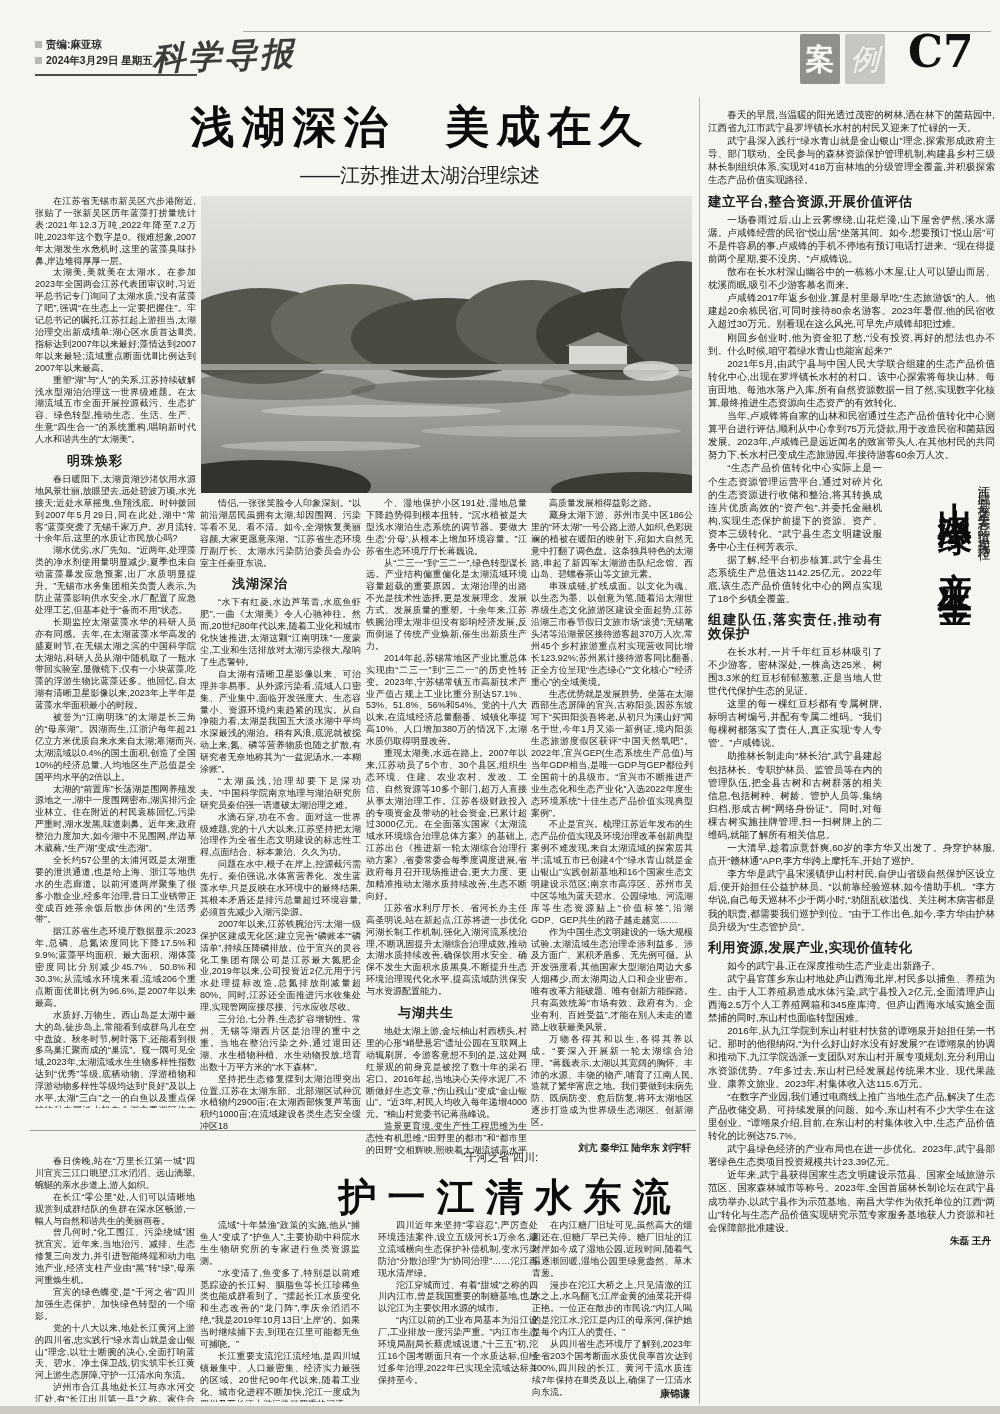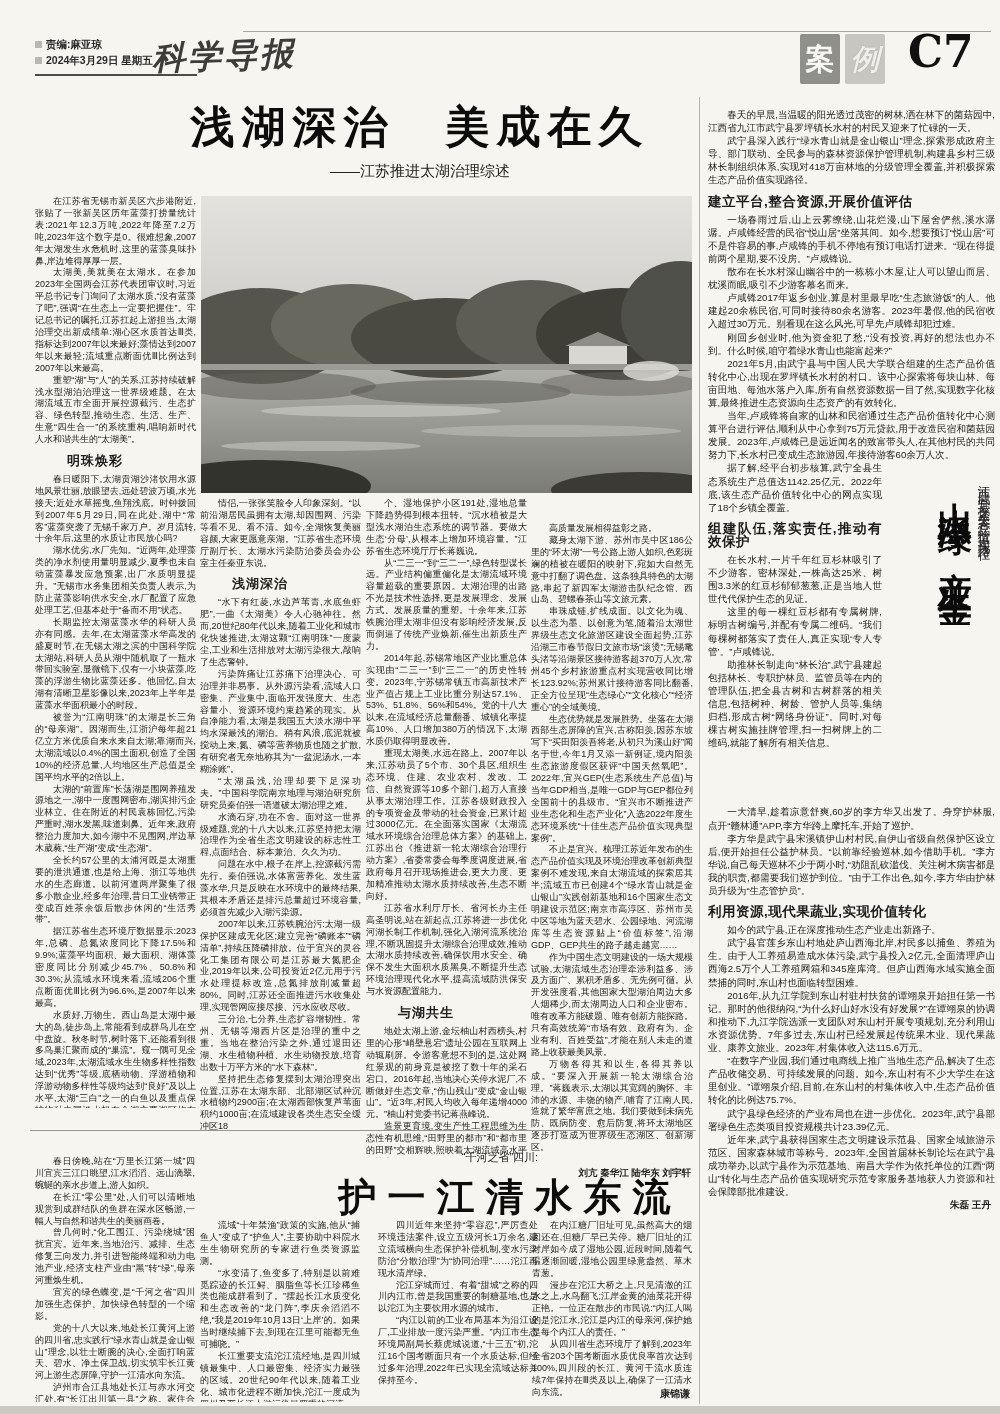--- a/index.html
+++ b/index.html
@@ -11,31 +11,31 @@
   #ed-block{left:35px;top:36px;width:170px;font-size:10.5px;font-weight:700;color:#2a2a2a;line-height:16px;}
   #ed-block .sq{display:inline-block;width:7px;height:7px;background:#b9b7b2;margin-right:4px;}
   #ed-rule{left:35px;top:74px;width:162px;height:2px;background:#4c4c48;}
   #masthead{left:152px;top:34px;font-family:"DejaVu Serif","Liberation Serif",serif;font-style:italic;font-weight:900;font-size:33px;color:#3c3c3a;letter-spacing:3px;transform:rotate(-2deg);}
   .tagbox{width:40px;height:50px;text-align:center;line-height:50px;font-size:29px;font-weight:700;border-radius:2px;}
   #tag-an{left:800px;top:34px;background:#8f8f8c;color:#f7f6f2;}
   #tag-li{left:845px;top:34px;background:#c7c6c1;color:#efeeea;font-style:italic;text-shadow:0 0 1px #8a8a86;}
   #page-code{left:908px;top:26px;font-family:"DejaVu Serif","Liberation Serif",serif;font-weight:700;font-size:44px;color:#111;}
   
   #m-head{left:120px;top:98px;width:600px;text-align:center;font-size:44px;font-weight:900;letter-spacing:7px;color:#0c0c0c;}
-  #m-sub{left:120px;top:162px;width:600px;text-align:center;font-size:15px;color:#222;}
+  #m-sub{left:120px;top:162px;width:600px;text-align:center;font-size:20px;color:#222;}
   
   #photo{left:201px;top:196px;width:491px;height:297px;}
   
   .col{overflow:hidden;font-size:9px;line-height:11.9px;text-align:justify;color:#1d1d1b;}
   .para{margin:0;text-indent:2em;}
   .sec-h{font-size:13px;font-weight:700;letter-spacing:1px;margin:9px 0 7px 0;text-indent:0;padding-left:32px;}
   #col1{left:35px;top:196px;width:161px;height:912px;}
   #col2{left:200px;top:498px;width:161px;height:660px;}
   #col3{left:366px;top:498px;width:161px;height:660px;}
-  #col4{left:531px;top:498px;width:162px;height:660px;margin-top:25px;}
+  #col4{left:531px;top:498px;width:162px;height:660px;}
   #m-byline{position:absolute;right:2px;bottom:4px;background:#f6f5f0;font-weight:700;font-size:9.5px;padding-left:12px;}
   
   #v-rule{left:699px;top:97px;width:1px;height:1307px;background:#b5b3ae;}
   #bl-rule{left:30px;top:1130px;width:666px;height:1px;background:#9a9892;}
   #bottom-strip{left:0;top:1406px;width:1000px;height:8px;background:#ccc9c3;}
   
   #r-art{left:708px;top:108px;width:287px;height:1310px;overflow:hidden;font-size:9.6px;line-height:13.1px;text-align:justify;}
   .r-sec-h{font-size:13.5px;font-weight:700;margin:8px 0 5px 0;text-indent:0;letter-spacing:0.5px;}
   #r-split{display:flex;flex-direction:row;}
   #r-narrow{width:174px;}
@@ -126,21 +126,21 @@
       </div>
   </div>
 
   <div class="abs col" id="col2">
     <div>
         <p class="para">情侣,一张张笑脸令人印象深刻。“以前沿湖居民虽拥有太湖,却因围网、污染等看不见、看不清。如今,全湖恢复美丽容颜,大家更愿意亲湖。”江苏省生态环境厅副厅长、太湖水污染防治委员会办公室主任秦亚东说。</p>
       </div>
     <div class="sec-h">浅湖深治</div>
     <div>
         <p class="para">“水下有红菱,水边芦苇青,水底鱼虾肥”,一曲《太湖美》令人心驰神往。然而,20世纪80年代以来,随着工业化和城市化快速推进,太湖这颗“江南明珠”一度蒙尘,工业和生活排放对太湖污染很大,敲响了生态警钟。</p>
-        <p class="para">污染阵痛让江苏痛下治理决心、可治理并非易事。从外源污染看,流域人口密集、产业集中,面临开发强度大、生态容量小、资源环境约束趋紧的现实。从自净能力看,太湖是我国五大淡水湖中平均水深最浅的湖泊。稍有风浪,底泥就被搅动上来,氮、磷等营养物质也随之扩散,有研究者无奈地称其为“一盆泥汤水,一本糊涂账”。</p>
+        <p class="para">自太湖有清晰卫星影像以来、可治理并非易事。从外源污染看,流域人口密集、产业集中,面临开发强度大、生态容量小、资源环境约束趋紧的现实。从自净能力看,太湖是我国五大淡水湖中平均水深最浅的湖泊。稍有风浪,底泥就被搅动上来,氮、磷等营养物质也随之扩散,有研究者无奈地称其为“一盆泥汤水,一本糊涂账”。</p>
         <p class="para">“太湖虽浅,治理却要下足深功夫。”中国科学院南京地理与湖泊研究所研究员秦伯强一语道破太湖治理之难。</p>
         <p class="para">水滴石穿,功在不舍。面对这一世界级难题,党的十八大以来,江苏坚持把太湖治理作为全省生态文明建设的标志性工程,点面结合、标本兼治、久久为功。</p>
         <p class="para">问题在水中,根子在岸上,控源截污需先行。秦伯强说,水体富营养化、发生蓝藻水华,只是反映在水环境中的最终结果,其根本矛盾还是排污总量超过环境容量,必须首先减少入湖污染源。</p>
         <p class="para">2007年以来,江苏铁腕治污:太湖一级保护区建成无化区;建立完善“磷账本”“磷清单”,持续压降磷排放。位于宜兴的灵谷化工集团有限公司是江苏最大氮肥企业,2019年以来,公司投资近2亿元用于污水处理提标改造,总氮排放削减量超80%。同时,江苏还全面推进污水收集处理,实现管网应接尽接、污水应收尽收。</p>
         <p class="para">三分治,七分养,生态扩容增韧性。常州、无锡等湖西片区是治理的重中之重。当地在整治污染之外,通过退田还湖、水生植物种植、水生动物投放,培育出数十万平方米的“水下森林”。</p>
         <p class="para">坚持把生态修复摆到太湖治理突出位置,江苏在太湖东部、北部湖区试种沉水植物约2900亩;在太湖西部恢复芦苇面积约1000亩;在流域建设各类生态安全缓冲区18</p>
       </div>
   </div>
 
   <div class="abs col" id="col3">
@@ -184,39 +184,40 @@
         <p class="para">一场春雨过后,山上云雾缭绕,山花烂漫,山下屋舍俨然,溪水潺潺。卢咸锋经营的民宿“悦山居”坐落其间。如今,想要预订“悦山居”可不是件容易的事,卢咸锋的手机不停地有预订电话打进来。“现在得提前两个星期,要不没房。”卢咸锋说。</p>
         <p class="para">散布在长水村深山幽谷中的一栋栋小木屋,让人可以望山而居、枕溪而眠,吸引不少游客慕名而来。</p>
         <p class="para">卢咸锋2017年返乡创业,算是村里最早吃“生态旅游饭”的人。他建起20余栋民宿,可同时接待80余名游客。2023年暑假,他的民宿收入超过30万元。别看现在这么风光,可早先卢咸锋却犯过难。</p>
         <p class="para">刚回乡创业时,他为资金犯了愁,“没有投资,再好的想法也办不到。什么时候,咱守着绿水青山也能富起来?”</p>
         <p class="para">2021年5月,由武宁县与中国人民大学联合组建的生态产品价值转化中心,出现在罗坪镇长水村的村口。该中心探索将每块山林、每亩田地、每池水落户入库,所有自然资源数据一目了然,实现数字化核算,最终推进生态资源向生态资产的有效转化。</p>
         <p class="para">当年,卢咸锋将自家的山林和民宿通过生态产品价值转化中心测算平台进行评估,顺利从中心拿到75万元贷款,用于改造民宿和菌菇园发展。2023年,卢咸锋已是远近闻名的致富带头人,在其他村民的共同努力下,长水村已变成生态旅游园,年接待游客60余万人次。</p>
       </div>
     <div id="r-split">
       <div id="r-narrow">
         <div>
+            <p class="para">“生态产品价值转化中心实际上是一个生态资源管理运营平台,通过对碎片化的生态资源进行收储和整治,将其转换成连片优质高效的“资产包”,并委托金融机构,实现生态保护前提下的资源、资产、资本三级转化。”武宁县生态文明建设服务中心主任柯芳表示。</p>
             <p class="para">据了解,经平台初步核算,武宁全县生态系统生产总值达1142.25亿元。2022年底,该生态产品价值转化中心的网点实现了18个乡镇全覆盖。</p>
           </div>
         <div class="r-sec-h">组建队伍,落实责任,推动有效保护</div>
         <div>
             <p class="para">在长水村,一片千年红豆杉林吸引了不少游客。密林深处,一株高达25米、树围3.3米的红豆杉郁郁葱葱,正是当地人世世代代保护生态的见证。</p>
             <p class="para">这里的每一棵红豆杉都有专属树牌,标明古树编号,并配有专属二维码。“我们每棵树都落实了责任人,真正实现‘专人专管’。”卢咸锋说。</p>
             <p class="para">助推林长制走向“林长治”,武宁县建起包括林长、专职护林员、监管员等在内的管理队伍,把全县古树和古树群落的相关信息,包括树种、树龄、管护人员等,集纳归档,形成古树“网络身份证”。同时,对每棵古树实施挂牌管理,扫一扫树牌上的二维码,就能了解所有相关信息。</p>
           </div>
       </div>
       <div id="vh-block">
         <div id="vh-main">山水添绿　产业生金</div>
         <div id="vh-sub">江西武宁县探索生态产品价值实现路径</div>
       </div>
     </div>
     <div>
         <p class="para">一大清早,趁着凉意舒爽,60岁的李方华又出发了。身穿护林服,点开“赣林通”APP,李方华跨上摩托车,开始了巡护。</p>
         <p class="para">李方华是武宁县宋溪镇伊山村村民,自伊山省级自然保护区设立后,便开始担任公益护林员。“以前靠经验巡林,如今借助手机。”李方华说,自己每天巡林不少于两小时,“劝阻乱砍滥伐、关注树木病害都是我的职责,都需要我们巡护到位。”由于工作出色,如今,李方华由护林员升级为“生态管护员”。</p>
       </div>
-    <div class="r-sec-h">利用资源,现代果蔬业,实现价值转化</div>
+    <div class="r-sec-h">利用资源,发展产业,实现价值转化</div>
     <div>
         <p class="para">如今的武宁县,正在深度推动生态产业走出新路子。</p>
         <p class="para">武宁县官莲乡东山村地处庐山西海北岸,村民多以捕鱼、养殖为生。由于人工养殖易造成水体污染,武宁县投入2亿元,全面清理庐山西海2.5万个人工养殖网箱和345座库湾。但庐山西海水域实施全面禁捕的同时,东山村也面临转型困难。</p>
         <p class="para">2016年,从九江学院到东山村驻村扶贫的谭翊泉开始担任第一书记。那时的他很纳闷,“为什么好山好水没有好发展?”在谭翊泉的协调和推动下,九江学院选派一支团队对东山村开展专项规划,充分利用山水资源优势。7年多过去,东山村已经发展起传统果木业、现代果蔬业、康养文旅业。2023年,村集体收入达115.6万元。</p>
         <p class="para">“在数字产业园,我们通过电商线上推广当地生态产品,解决了生态产品收储交易、可持续发展的问题。如今,东山村有不少大学生在这里创业。”谭翊泉介绍,目前,在东山村的村集体收入中,生态产品价值转化的比例达75.7%。</p>
         <p class="para">武宁县绿色经济的产业布局也在进一步优化。2023年,武宁县部署绿色生态类项目投资规模共计23.39亿元。</p>
         <p class="para">近年来,武宁县获得国家生态文明建设示范县、国家全域旅游示范区、国家森林城市等称号。2023年,全国首届林长制论坛在武宁县成功举办,以武宁县作为示范基地、南昌大学作为依托单位的江西“两山”转化与生态产品价值实现研究示范专家服务基地获人力资源和社会保障部批准建设。</p>
       </div>
     <div id="r-byline">朱磊 王丹</div>
   </div>

